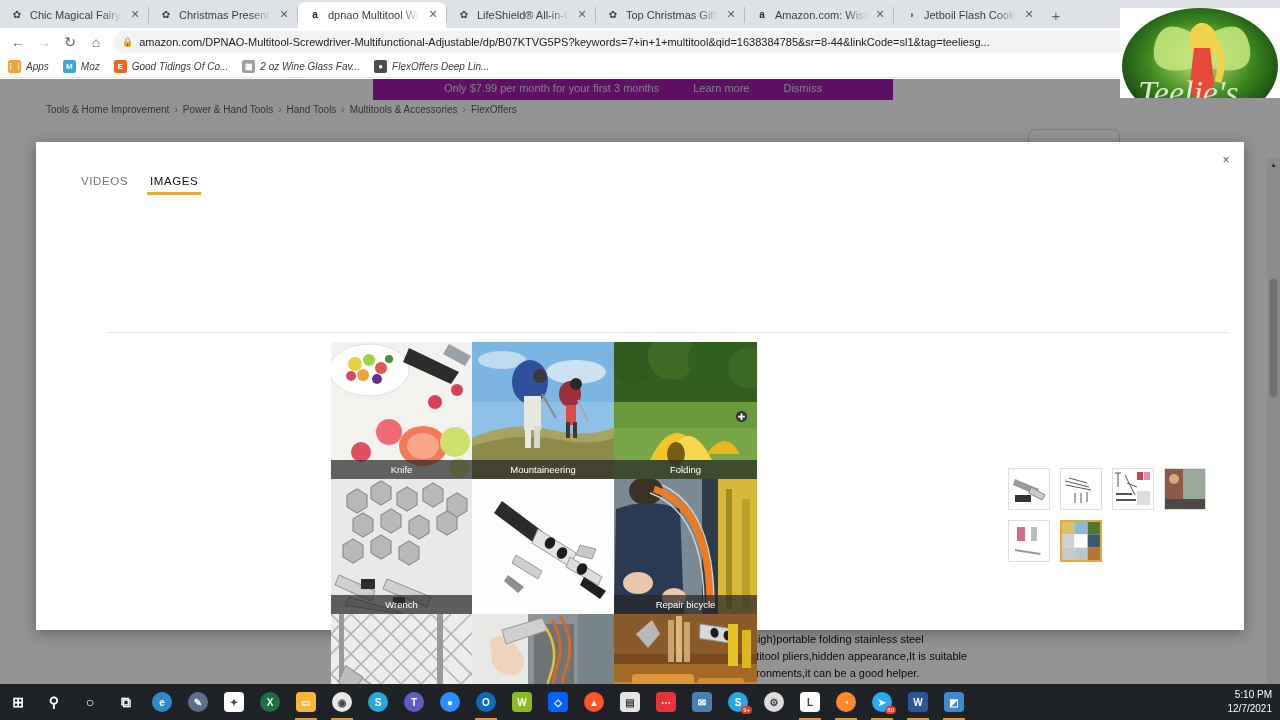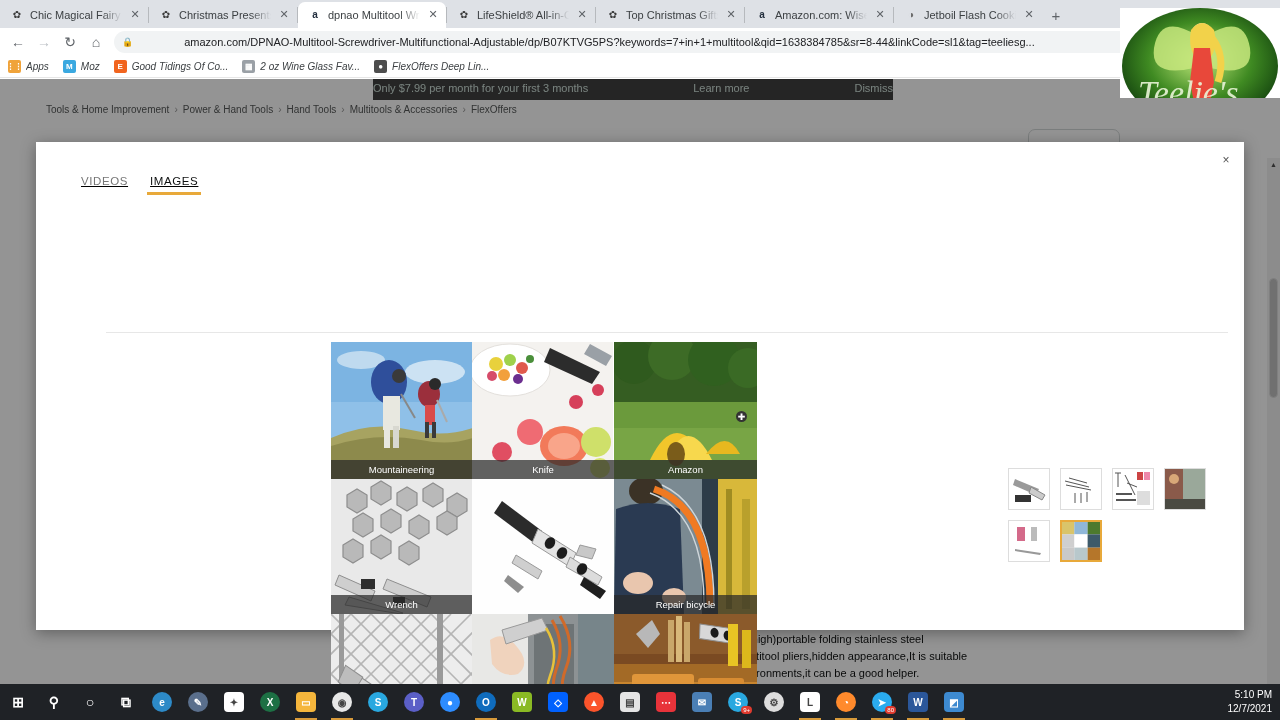--- a/index.html
+++ b/index.html
@@ -38,61 +38,61 @@
   }
   .navbtn { width:24px; height:24px; display:flex; align-items:center; justify-content:center; color:#5f6368; font-size:14px; }
   .navbtn.dim { color:#bdc1c6; }
   .omnibox {
     flex:1; height:22px; background:#f1f3f4; border-radius:11px;
     display:flex; align-items:center; padding:0 8px; gap:6px; margin:0 4px;
     font-size:11px; color:#202124; overflow:hidden;
   }
   .omnibox .url { flex:1; white-space:nowrap; overflow:hidden;
     -webkit-mask-image: linear-gradient(to right,#000 96%,transparent 100%);
-            mask-image: linear-gradient(to right,#000 96%,transparent 100%); margin-left: 45px; }
+            mask-image: linear-gradient(to right,#000 96%,transparent 100%); }
   .lockicon { font-size:9px; color:#5f6368; }
   .omni-icon { font-size:11px; color:#5f6368; }
   .ext-ico { width:20px; height:20px; display:flex; align-items:center; justify-content:center; border-radius:3px; font-size:9px; color:#fff; }
 
   .bookmarkbar {
     position:absolute; left:0; top:56px; width:1280px; height:22px;
     background:#fff; display:flex; align-items:center; padding:0 8px; gap:14px;
     font-size:10px; color:#3c4043; border-bottom:1px solid #e6e6e6;
   }
   .bm { display:flex; align-items:center; gap:5px; max-width:140px; white-space:nowrap; }
   .bm-ico { width:13px; height:13px; flex:0 0 13px; border-radius:2px; display:flex; align-items:center; justify-content:center; font-size:8px; color:#fff; font-weight:bold; }
   .bm-label { overflow:hidden; text-overflow:ellipsis;font-style:italic; }
 
   
   .page { position:absolute; left:0; top:79px; width:1280px; height:605px; background:#fff; overflow:hidden; }
   .promo-banner {
     position:absolute; left:373px; top:-3px; width:520px; height:24px;
-    background:#404040; color:#cfe0d9; font-size:11px;
-    display:flex; align-items:center; justify-content:space-between; gap:34px;
+    background:#a21caf; color:#cfe0d9; font-size:11px;
+    display:flex; align-items:center; justify-content:center; gap:34px;
   }
   .breadcrumb { position:absolute; left:46px; top:25px; font-size:10px; color:#565959; white-space:nowrap; }
   .breadcrumb .sep { color:#999; margin:0 5px; }
   .pg-title { position:absolute; left:660px; top:60px; font-size:17px; color:#0f1111; font-weight:normal; white-space:nowrap; }
   .pg-box { position:absolute; left:1028px; top:50px; width:92px; height:24px; border:1px solid #d5d9d9; border-radius:7px; background:#fff; }
   .desc { position:absolute; left:665px; top:552px; width:330px; font-size:11px; line-height:17px; color:#0f1111; }
   .scrollbar { position:absolute; right:0; top:79px; width:13px; height:605px; background:#f1f1f1; }
   .scrollbar .thumb { position:absolute; left:2px; top:120px; width:9px; height:120px; background:#c1c1c1; border-radius:5px; }
   .scrollbar .arrow { position:absolute; left:0; width:13px; height:13px; display:flex; align-items:center; justify-content:center; font-size:7px; color:#505050; }
 
   
   .dimmer { position:absolute; left:0; top:79px; width:1280px; height:605px; background:rgba(0,0,0,0.42); }
 
   
   .modal {
     position:absolute; left:36px; top:142px; width:1208px; height:488px;
     background:#fff; box-shadow:0 3px 14px rgba(0,0,0,.35);
   }
   .modal-close { position:absolute; right:10px; top:10px; width:16px; height:16px;
     display:flex; align-items:center; justify-content:center; font-size:12px; color:#555; }
-  .modal-tabs { position:absolute; left:34px; top:26px; width:1122px; height:26px; display:flex; gap:0;text-decoration:underline; }
+  .modal-tabs { position:absolute; left:34px; top:26px; width:1122px; height:26px; display:flex; gap:0; }
   .mtab { height:26px; padding:0 11px; font-size:11.5px; letter-spacing:.6px; color:#767676;
           display:flex; align-items:center; position:relative; }
   .mtab.active { color:#0f1111; }
   .mtab.active:after { content:""; position:absolute; left:8px; right:8px; bottom:-1px; height:3px; background:#e8a93a; }
   .modal-rule { position:absolute; left:70px; top:190px; width:1122px; height:1px; background:#e7e7e7; }
 
   
   .grid { position:absolute; left:295px; top:200px; width:426px; height:411px;
           display:grid; grid-template-columns:141px 142px 143px; grid-template-rows:137px 135px 139px; }
   .cell { position:relative; overflow:hidden; }
@@ -246,44 +246,20 @@
 
     <div class="modal-tabs">
       <div id="mtab-host" style="display:flex;">
           <div class="mtab">VIDEOS</div>
           <div class="mtab active">IMAGES</div>
         </div>
     </div>
     <div class="modal-rule"></div>
 
     <div class="grid">
-
-      <div class="cell">
-        <svg width="142" height="137" viewBox="0 0 142 137" preserveAspectRatio="none">
-          <rect width="142" height="137" fill="#8fc0e8"></rect>
-          <rect y="0" width="142" height="60" fill="#7cb4e2"></rect>
-          <ellipse cx="104" cy="30" rx="30" ry="12" fill="#dbeaf6" opacity=".85"></ellipse>
-          <ellipse cx="30" cy="18" rx="24" ry="9" fill="#cfe3f3" opacity=".8"></ellipse>
-          <path d="M0 96 Q40 78 80 88 Q112 96 142 86 L142 137 L0 137 Z" fill="#a7a361"></path>
-          <path d="M0 104 Q45 90 90 98 Q118 104 142 96 L142 137 L0 137 Z" fill="#8d8a4c"></path>
-          <ellipse cx="58" cy="40" rx="18" ry="22" fill="#2f4f9b"></ellipse>
-          <rect x="52" y="54" width="17" height="34" fill="#e8e8e0"></rect>
-          <rect x="53" y="84" width="6" height="22" fill="#e8e8e0"></rect>
-          <rect x="62" y="84" width="6" height="22" fill="#d8d8d0"></rect>
-          <circle cx="68" cy="34" r="7" fill="#3a3a3a"></circle>
-          <path d="M70 52 L84 76" stroke="#888" stroke-width="2"></path>
-          <ellipse cx="98" cy="52" rx="11" ry="13" fill="#9b2f3c"></ellipse>
-          <rect x="94" y="63" width="10" height="20" fill="#d94b4b"></rect>
-          <rect x="94" y="80" width="4" height="16" fill="#3a3a3a"></rect>
-          <rect x="101" y="80" width="4" height="16" fill="#3a3a3a"></rect>
-          <circle cx="104" cy="42" r="6" fill="#2a2a2a"></circle>
-          <path d="M106 58 L116 80" stroke="#aaa" stroke-width="2"></path>
-        </svg>
-        <div class="caption">Mountaineering</div>
-      </div>
 
       <div class="cell">
         <svg width="141" height="137" viewBox="0 0 141 137" preserveAspectRatio="none">
           <rect width="141" height="137" fill="#f4f2ef"></rect>
           <ellipse cx="38" cy="28" rx="40" ry="26" fill="#ffffff" stroke="#e3e0dc"></ellipse>
           <circle cx="24" cy="22" r="7" fill="#e8d13c"></circle>
             <circle cx="38" cy="18" r="6" fill="#9fd14b"></circle>
           <circle cx="50" cy="26" r="6" fill="#e05a4c"></circle>
             <circle cx="32" cy="33" r="6" fill="#f2a03c"></circle>
           <circle cx="46" cy="37" r="5" fill="#6b2e8f"></circle>
@@ -298,35 +274,59 @@
           <ellipse cx="92" cy="104" rx="24" ry="20" fill="#f27a5a"></ellipse>
           <ellipse cx="92" cy="104" rx="16" ry="13" fill="#f9a58a"></ellipse>
           <circle cx="124" cy="100" r="15" fill="#cfe06a"></circle>
           <circle cx="128" cy="126" r="10" fill="#d7e46e"></circle>
           <rect x="0" y="0" width="141" height="137" fill="none"></rect>
         </svg>
         <div class="caption">Knife</div>
       </div>
 
       <div class="cell">
+        <svg width="142" height="137" viewBox="0 0 142 137" preserveAspectRatio="none">
+          <rect width="142" height="137" fill="#8fc0e8"></rect>
+          <rect y="0" width="142" height="60" fill="#7cb4e2"></rect>
+          <ellipse cx="104" cy="30" rx="30" ry="12" fill="#dbeaf6" opacity=".85"></ellipse>
+          <ellipse cx="30" cy="18" rx="24" ry="9" fill="#cfe3f3" opacity=".8"></ellipse>
+          <path d="M0 96 Q40 78 80 88 Q112 96 142 86 L142 137 L0 137 Z" fill="#a7a361"></path>
+          <path d="M0 104 Q45 90 90 98 Q118 104 142 96 L142 137 L0 137 Z" fill="#8d8a4c"></path>
+          <ellipse cx="58" cy="40" rx="18" ry="22" fill="#2f4f9b"></ellipse>
+          <rect x="52" y="54" width="17" height="34" fill="#e8e8e0"></rect>
+          <rect x="53" y="84" width="6" height="22" fill="#e8e8e0"></rect>
+          <rect x="62" y="84" width="6" height="22" fill="#d8d8d0"></rect>
+          <circle cx="68" cy="34" r="7" fill="#3a3a3a"></circle>
+          <path d="M70 52 L84 76" stroke="#888" stroke-width="2"></path>
+          <ellipse cx="98" cy="52" rx="11" ry="13" fill="#9b2f3c"></ellipse>
+          <rect x="94" y="63" width="10" height="20" fill="#d94b4b"></rect>
+          <rect x="94" y="80" width="4" height="16" fill="#3a3a3a"></rect>
+          <rect x="101" y="80" width="4" height="16" fill="#3a3a3a"></rect>
+          <circle cx="104" cy="42" r="6" fill="#2a2a2a"></circle>
+          <path d="M106 58 L116 80" stroke="#aaa" stroke-width="2"></path>
+        </svg>
+        <div class="caption">Mountaineering</div>
+      </div>
+
+      <div class="cell">
         <svg width="143" height="137" viewBox="0 0 143 137" preserveAspectRatio="none">
           <rect width="143" height="137" fill="#4d7a2e"></rect>
           <rect width="143" height="66" fill="#355d22"></rect>
           <circle cx="20" cy="20" r="22" fill="#2f5a1e"></circle>
             <circle cx="58" cy="14" r="24" fill="#3d6b26"></circle>
           <circle cx="100" cy="18" r="26" fill="#30601f"></circle>
             <circle cx="134" cy="26" r="20" fill="#3a6a25"></circle>
           <rect x="0" y="60" width="143" height="77" fill="#6b9a3c"></rect>
           <rect x="0" y="86" width="143" height="51" fill="#78a545"></rect>
           <path d="M36 118 Q62 64 92 118 Z" fill="#f2c62b"></path>
           <path d="M52 118 Q74 70 98 118 Z" fill="#f7d84d"></path>
           <ellipse cx="62" cy="112" rx="9" ry="12" fill="#7a5c1a"></ellipse>
           <path d="M92 112 Q112 86 126 112 Z" fill="#e8b81f"></path>
         </svg>
-        <div class="caption">Amazon</div>
+        <div class="caption">Folding</div>
       </div>
 
       <div class="cell">
         <svg width="141" height="135" viewBox="0 0 141 135" preserveAspectRatio="none">
           <rect width="141" height="135" fill="#e9e9e9"></rect>
           <g fill="#b9b9b9" stroke="#8e8e8e" stroke-width="1.2">
             <polygon points="16,16 26,10 36,16 36,28 26,34 16,28"></polygon>
             <polygon points="40,8 50,2 60,8 60,20 50,26 40,20"></polygon>
             <polygon points="66,14 76,8 86,14 86,26 76,32 66,26"></polygon>
             <polygon points="92,10 102,4 112,10 112,22 102,28 92,22"></polygon>

